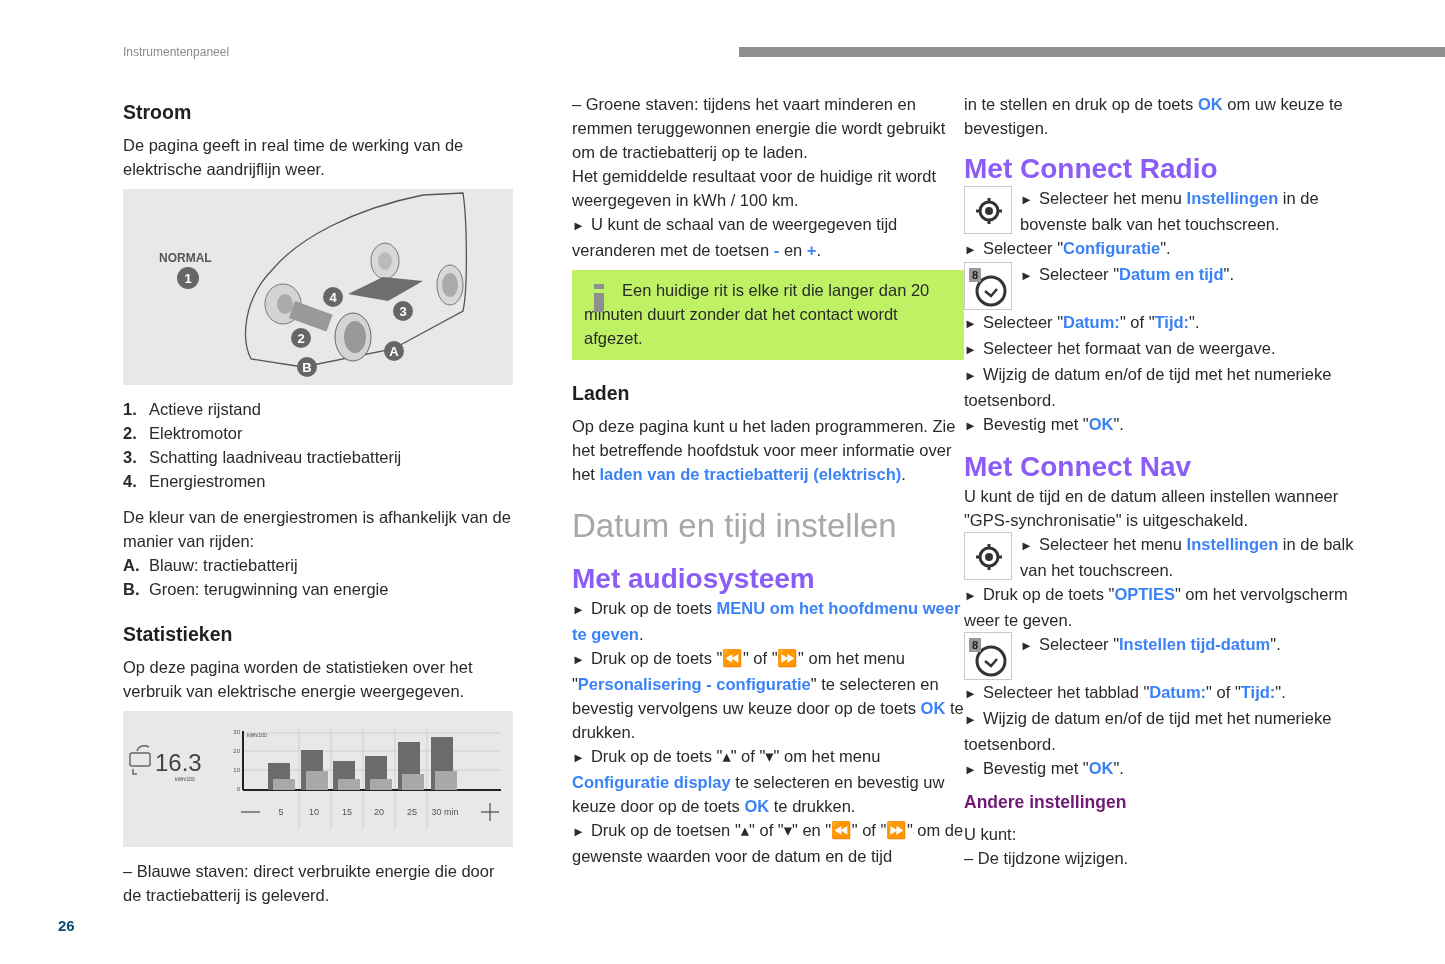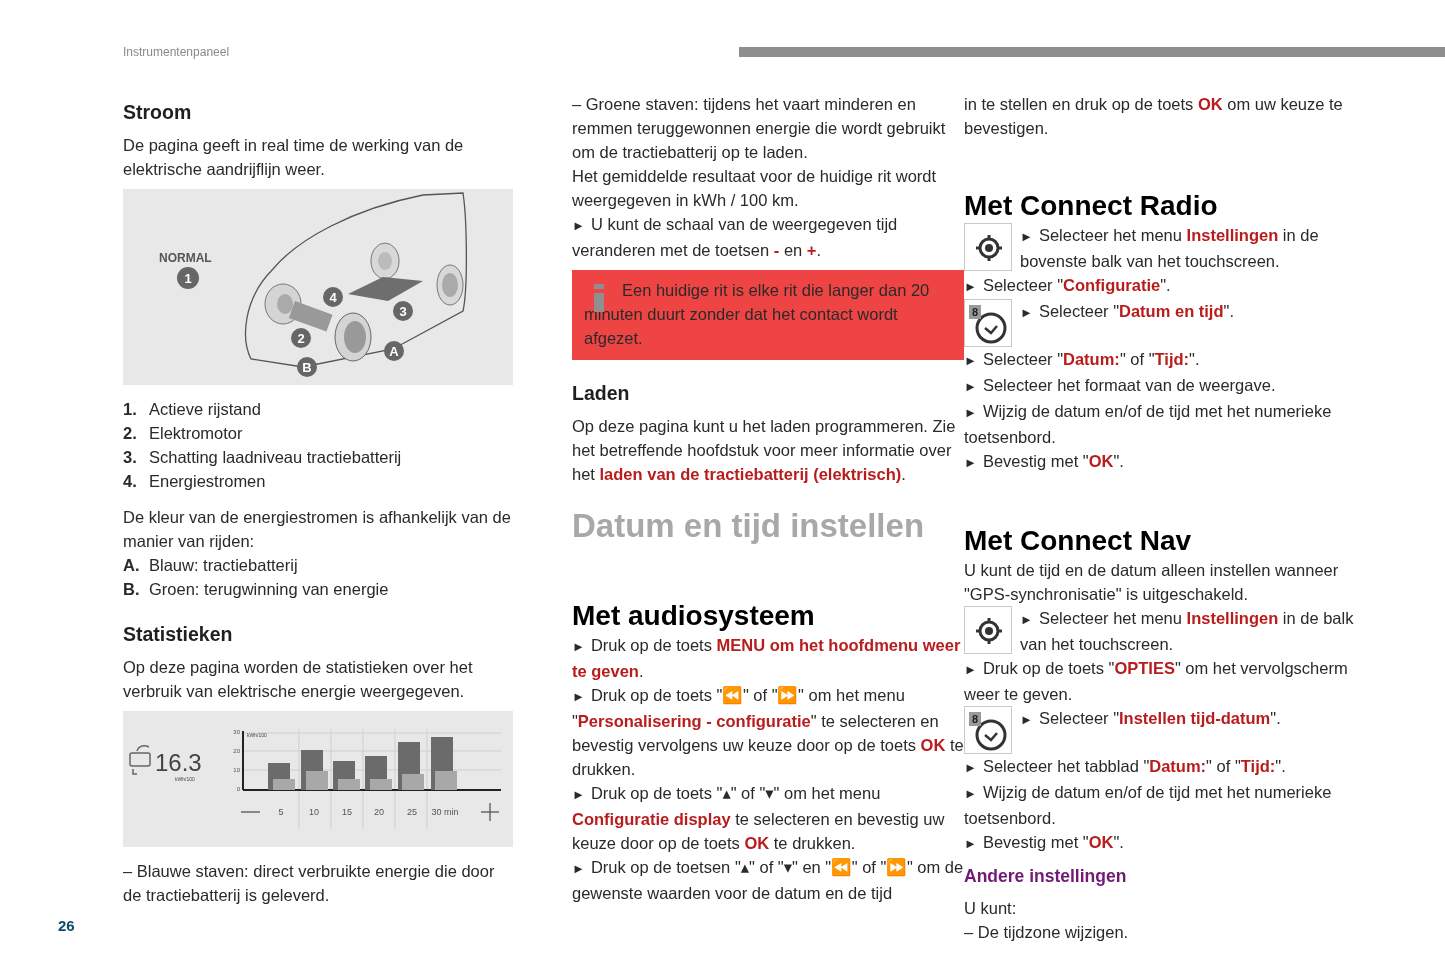--- a/index.html
+++ b/index.html
@@ -6,29 +6,29 @@
   html, body { width: 1445px; height: 964px; background: #ffffff; overflow: hidden; }
   body { position: relative; font-family: "Liberation Sans", sans-serif; color: #2a2a2a; font-size: 16.5px; line-height: 24px; }
   .running-head { position: absolute; left: 123px; top: 40px; font-size: 12px; color: #8a8a8a; }
   .head-bar { position: absolute; left: 739px; top: 47px; width: 706px; height: 10px; background: #8e8e8e; }
   .page-num { position: absolute; left: 58px; top: 914px; font-size: 15px; font-weight: bold; color: #0c4a6e; }
   .col { position: absolute; top: 92px; width: 392px; }
   .col1 { left: 123px; width: 390px; margin-top: 7px; }
   .col2 { left: 572px; }
   .col3 { left: 964px; width: 395px; }
   h3 { font-size: 19.5px; font-weight: bold; color: #1f1f1f; line-height: 26px; }
-  h2 { font-size: 28px; font-weight: bold; color: #000000; line-height: 34px; margin-top: 37px; }
-  h1.light { font-size: 33px; font-weight: bold; color: #a8a8a8; line-height: 40px; }
+  h2 { font-size: 28px; font-weight: bold; color: #8b5cf6; line-height: 34px; }
+  h1.light { font-size: 33px; font-weight: normal; color: #a8a8a8; line-height: 40px; }
   h4 { font-size: 17.5px; font-weight: bold; color: #701a75; line-height: 24px; }
   p { margin: 0; }
-  b { color: #b91c1c; }
+  b { color: #3b82f6; }
   .figure { background: #e8e8e8; position: relative; }
   .ol-item, .al-item { display: flex; }
   .ol-item .n, .al-item .n { font-weight: bold; width: 26px; flex: none; }
-  .note { background: #ef4444; padding: 8px 16px 10px 12px; position: relative; }
+  .note { background: #bef264; padding: 8px 16px 10px 12px; position: relative; }
   .note .info-icon { position: absolute; left: 22px; top: 14px; width: 10px; height: 30px; }
   .note .info-icon .dot { width: 10px; height: 5px; background: #8f8f8f; }
   .note .info-icon .bar { margin-top: 4px; width: 10px; height: 19px; background: #8f8f8f; }
   .note p { text-indent: 38px; }
   .icon-box { width: 48px; height: 48px; border: 1px solid #c9c9c9; background: #fff; float: left; margin-right: 8px; position: relative; }
   .tri { font-size: 13px; margin-right: 6px; }
   .clearfix::after { content: ""; display: block; clear: both; }
   .gap8 { height: 8px; }
   .gap12 { height: 12px; }
   .gap16 { height: 16px; }

